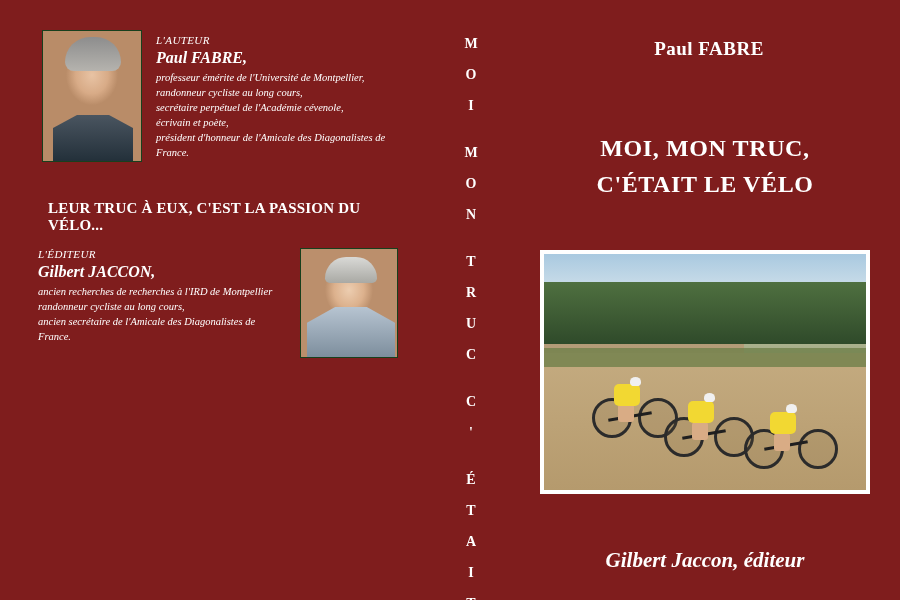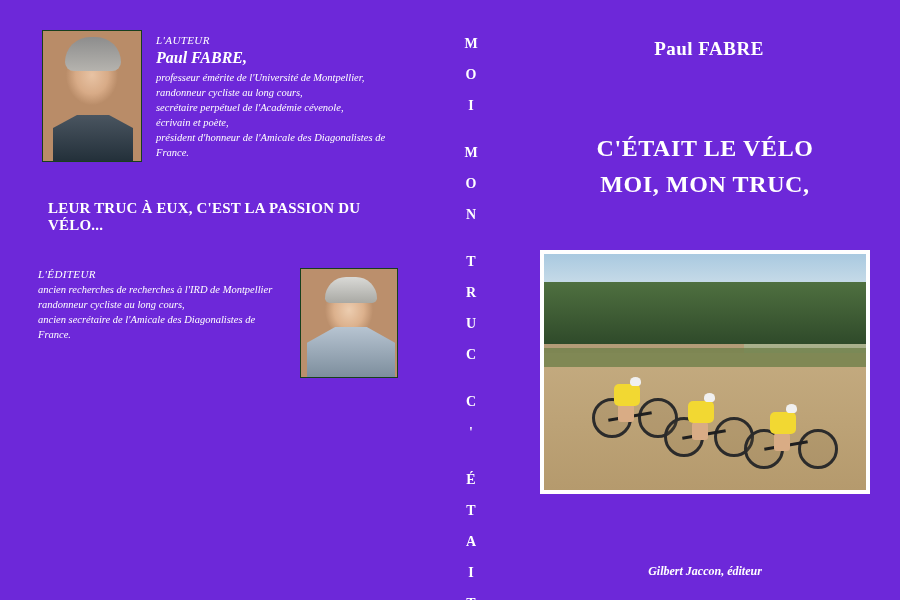--- a/index.html
+++ b/index.html
@@ -5,21 +5,21 @@
   * { box-sizing: border-box; margin: 0; padding: 0; }
   html, body {
     width: 900px; height: 600px;
     font-family: "Liberation Serif", serif;
     background: #ffffff;
     overflow: hidden;
   }
   #cover {
     position: relative;
     width: 900px; height: 600px;
-    background: #6d28d9;
+    background: #7f1d1d;
   }
   
   #back-cover {
     position: absolute;
     left: 0; top: 0;
     width: 432px; height: 600px;
   }
   .author-block {
     position: absolute;
     left: 42px; top: 30px;
@@ -105,21 +105,21 @@
     left: 48px; top: 200px;
     width: 368px;
     font-size: 15px;
     font-weight: bold;
     color: #ffffff;
     letter-spacing: .2px;
   }
 
   .editor-block {
     position: absolute;
-    left: 38px; top: 264px;
+    left: 38px; top: 244px;
     width: 380px;
     display: flex;
     gap: 10px;
     align-items: flex-start;
   }
   .editor-block .text-col { width: 252px; }
   .editor-block .portrait { width: 98px; height: 110px; order: 2; margin-top: 4px; }
 
   
   #spine {
@@ -211,25 +211,25 @@
   .rider .wheel {
     position:absolute; width:40px; height:40px; border-radius:50%;
     border:3px solid #2b2b2b; background:rgba(120,100,70,.15);
   }
   .rider .frame {
     position:absolute; width:44px; height:3px; background:#1f1f1f;
     transform: rotate(-10deg);
   }
   #front-editor {
     position: absolute;
-    left: 0; top: 564px;
+    left: 0; top: 548px;
     width: 390px;
     text-align: center;
     color: #ffffff;
-    font-size: 12px;
+    font-size: 21px;
     font-style: italic;
     font-weight: bold;
   }
 </style>
 </head>
 <body>
 
 <div id="cover">
 
   <section id="back-cover">
@@ -246,20 +246,21 @@
         <div class="bio-line">président d'honneur de l'Amicale des Diagonalistes de</div>
         <div class="bio-line">France.</div>
       </div>
     </div>
 
     <div id="tagline">LEUR TRUC À EUX, C'EST LA PASSION DU VÉLO...</div>
 
     <div class="editor-block">
       <div class="text-col">
         <div class="role-label">L'ÉDITEUR</div>
+        <div class="person-name">Gilbert JACCON,</div>
         <div class="bio-line">ancien recherches de recherches à l'IRD de Montpellier</div>
         <div class="bio-line">randonneur cycliste au long cours,</div>
         <div class="bio-line">ancien secrétaire de l'Amicale des Diagonalistes de</div>
         <div class="bio-line">France.</div>
       </div>
       <div class="portrait editor-photo"></div>
     </div>
 
   </section>
 
@@ -288,22 +289,22 @@
       <span class="spine-char">T</span>
 
     </div>
   </section>
 
   <section id="front-cover">
 
     <div id="front-author">Paul  FABRE</div>
 
     <div id="front-title">
+      <div>MOI, MON TRUC,</div>
       <div>C'ÉTAIT  LE  VÉLO</div>
-      <div>MOI, MON TRUC,</div>
     </div>
 
     <div id="cover-photo">
       <div class="ph-sky"></div>
       <div class="ph-hill"></div>
       <div class="ph-trees"></div>
       <div class="ph-road"></div>
       <div class="ph-verge"></div>
 
       <div class="rider" style="left:48px; bottom:22%;">

